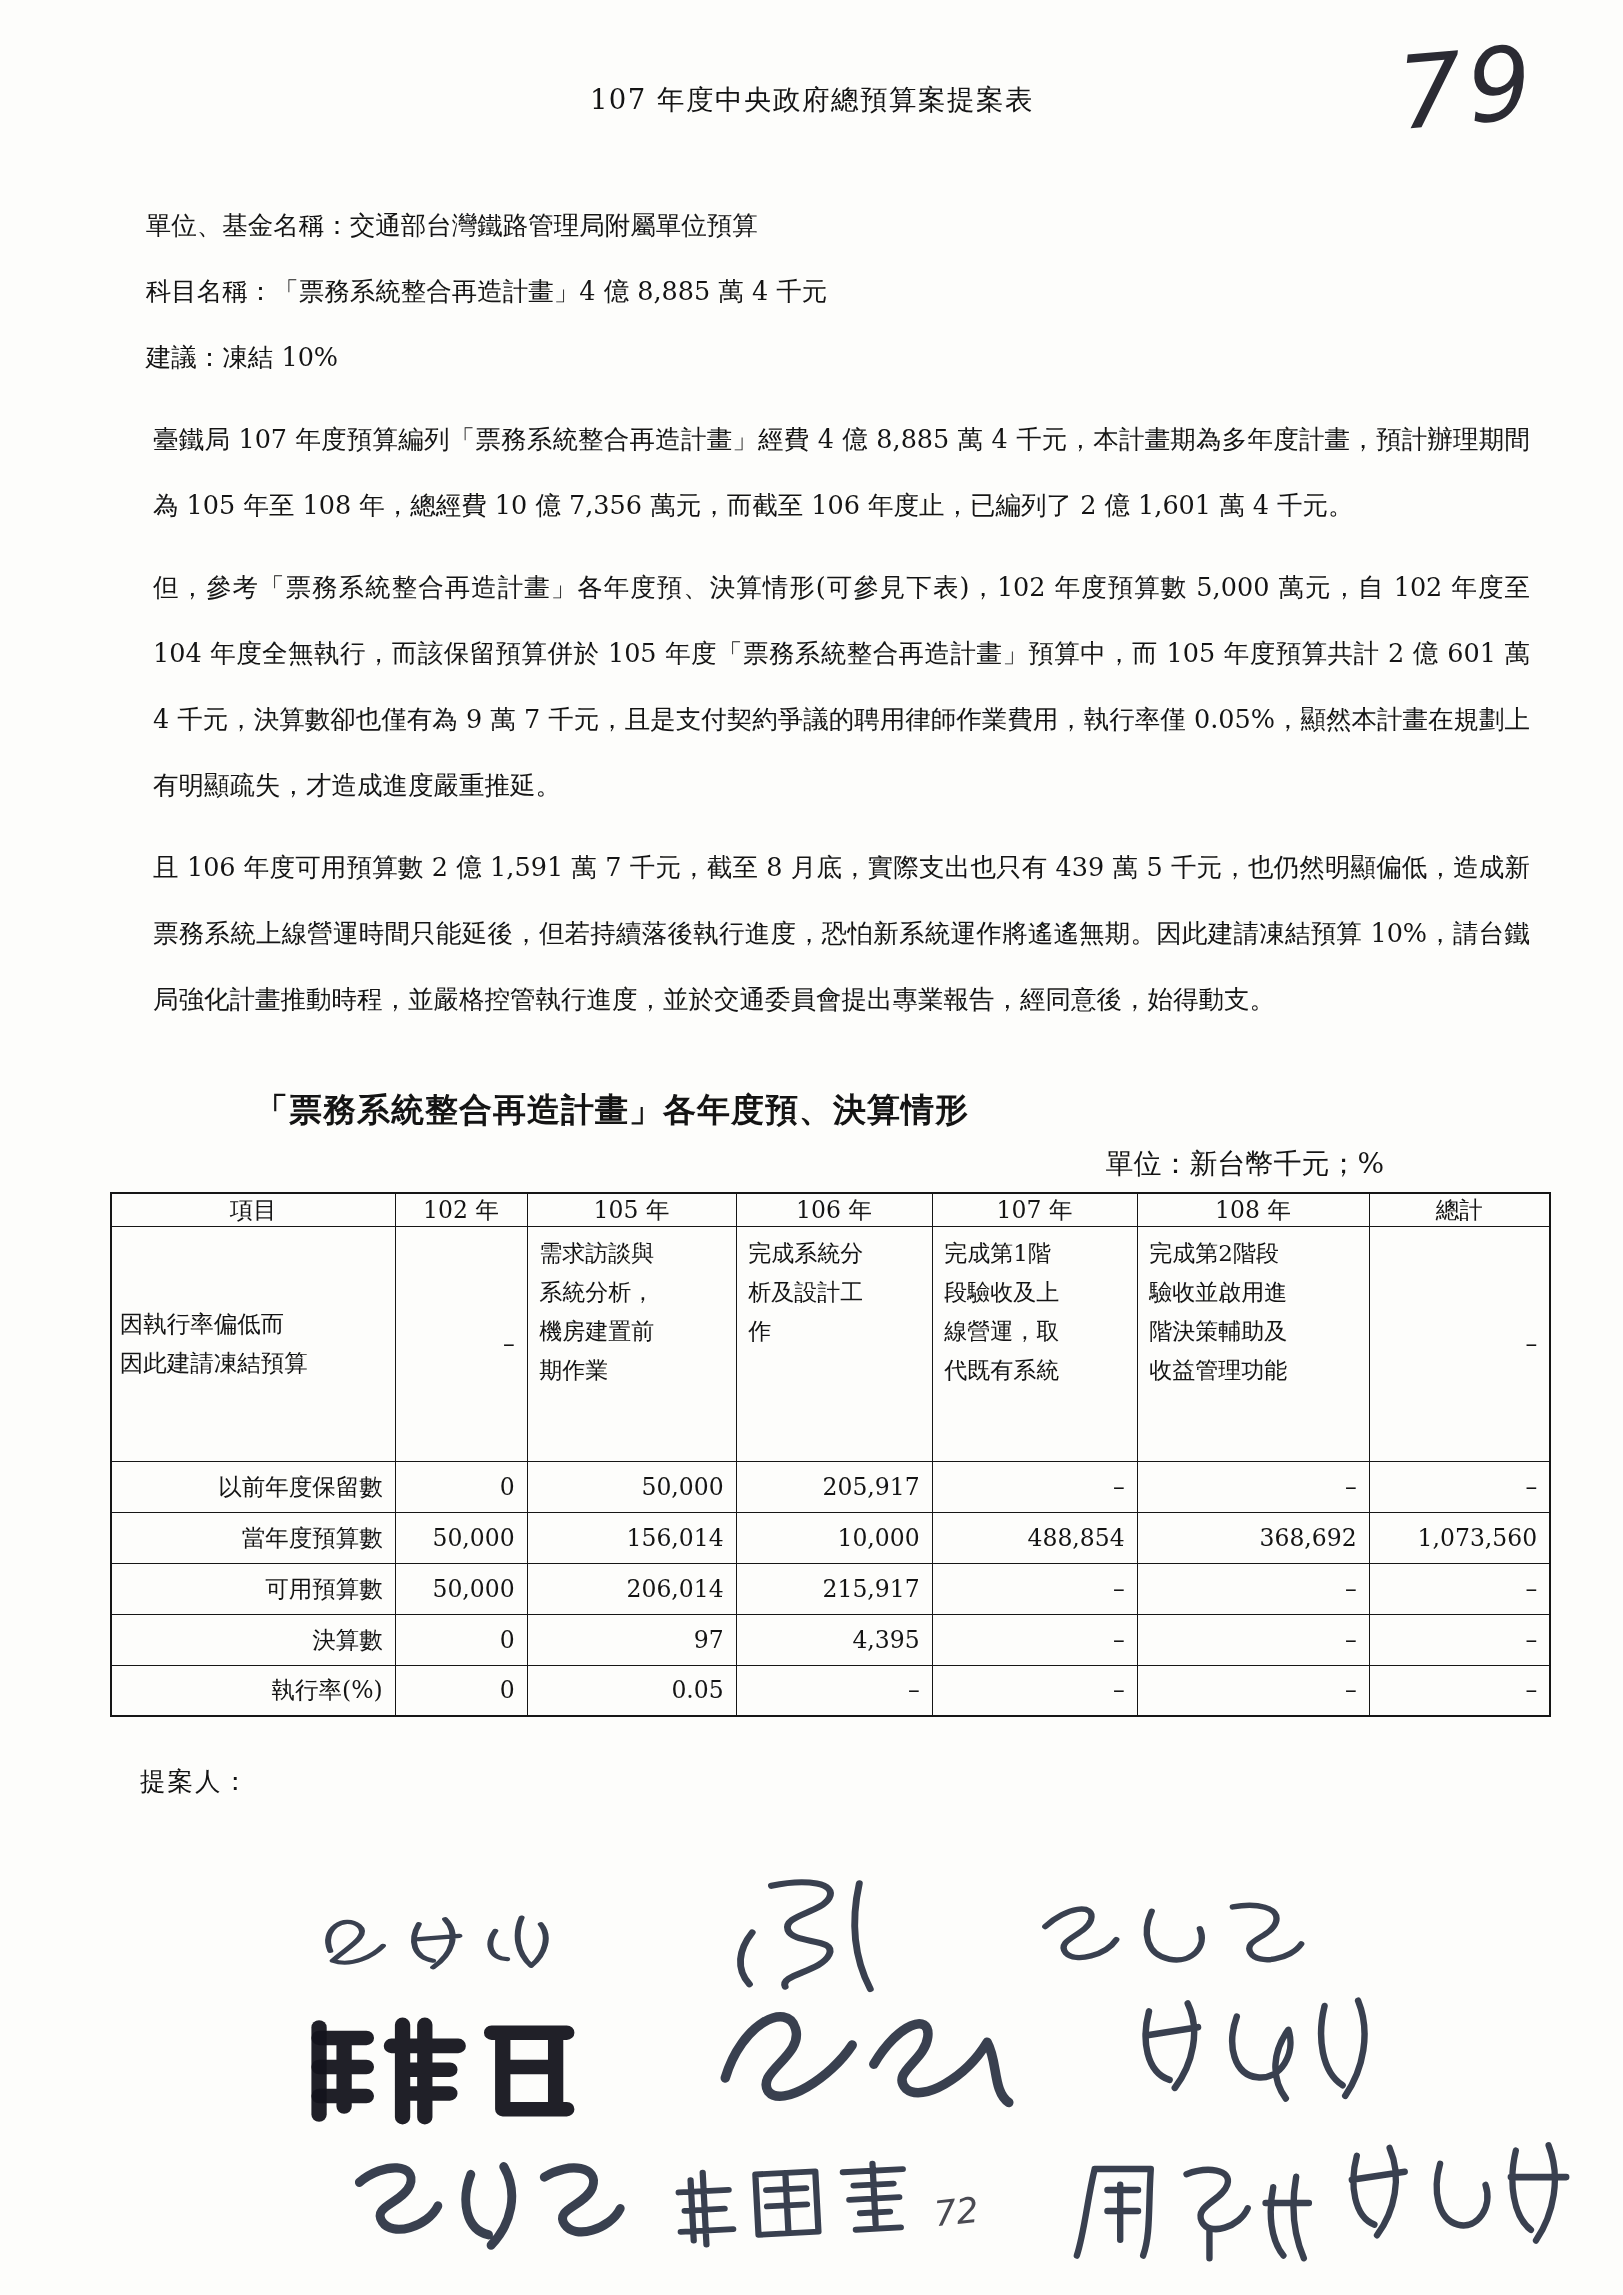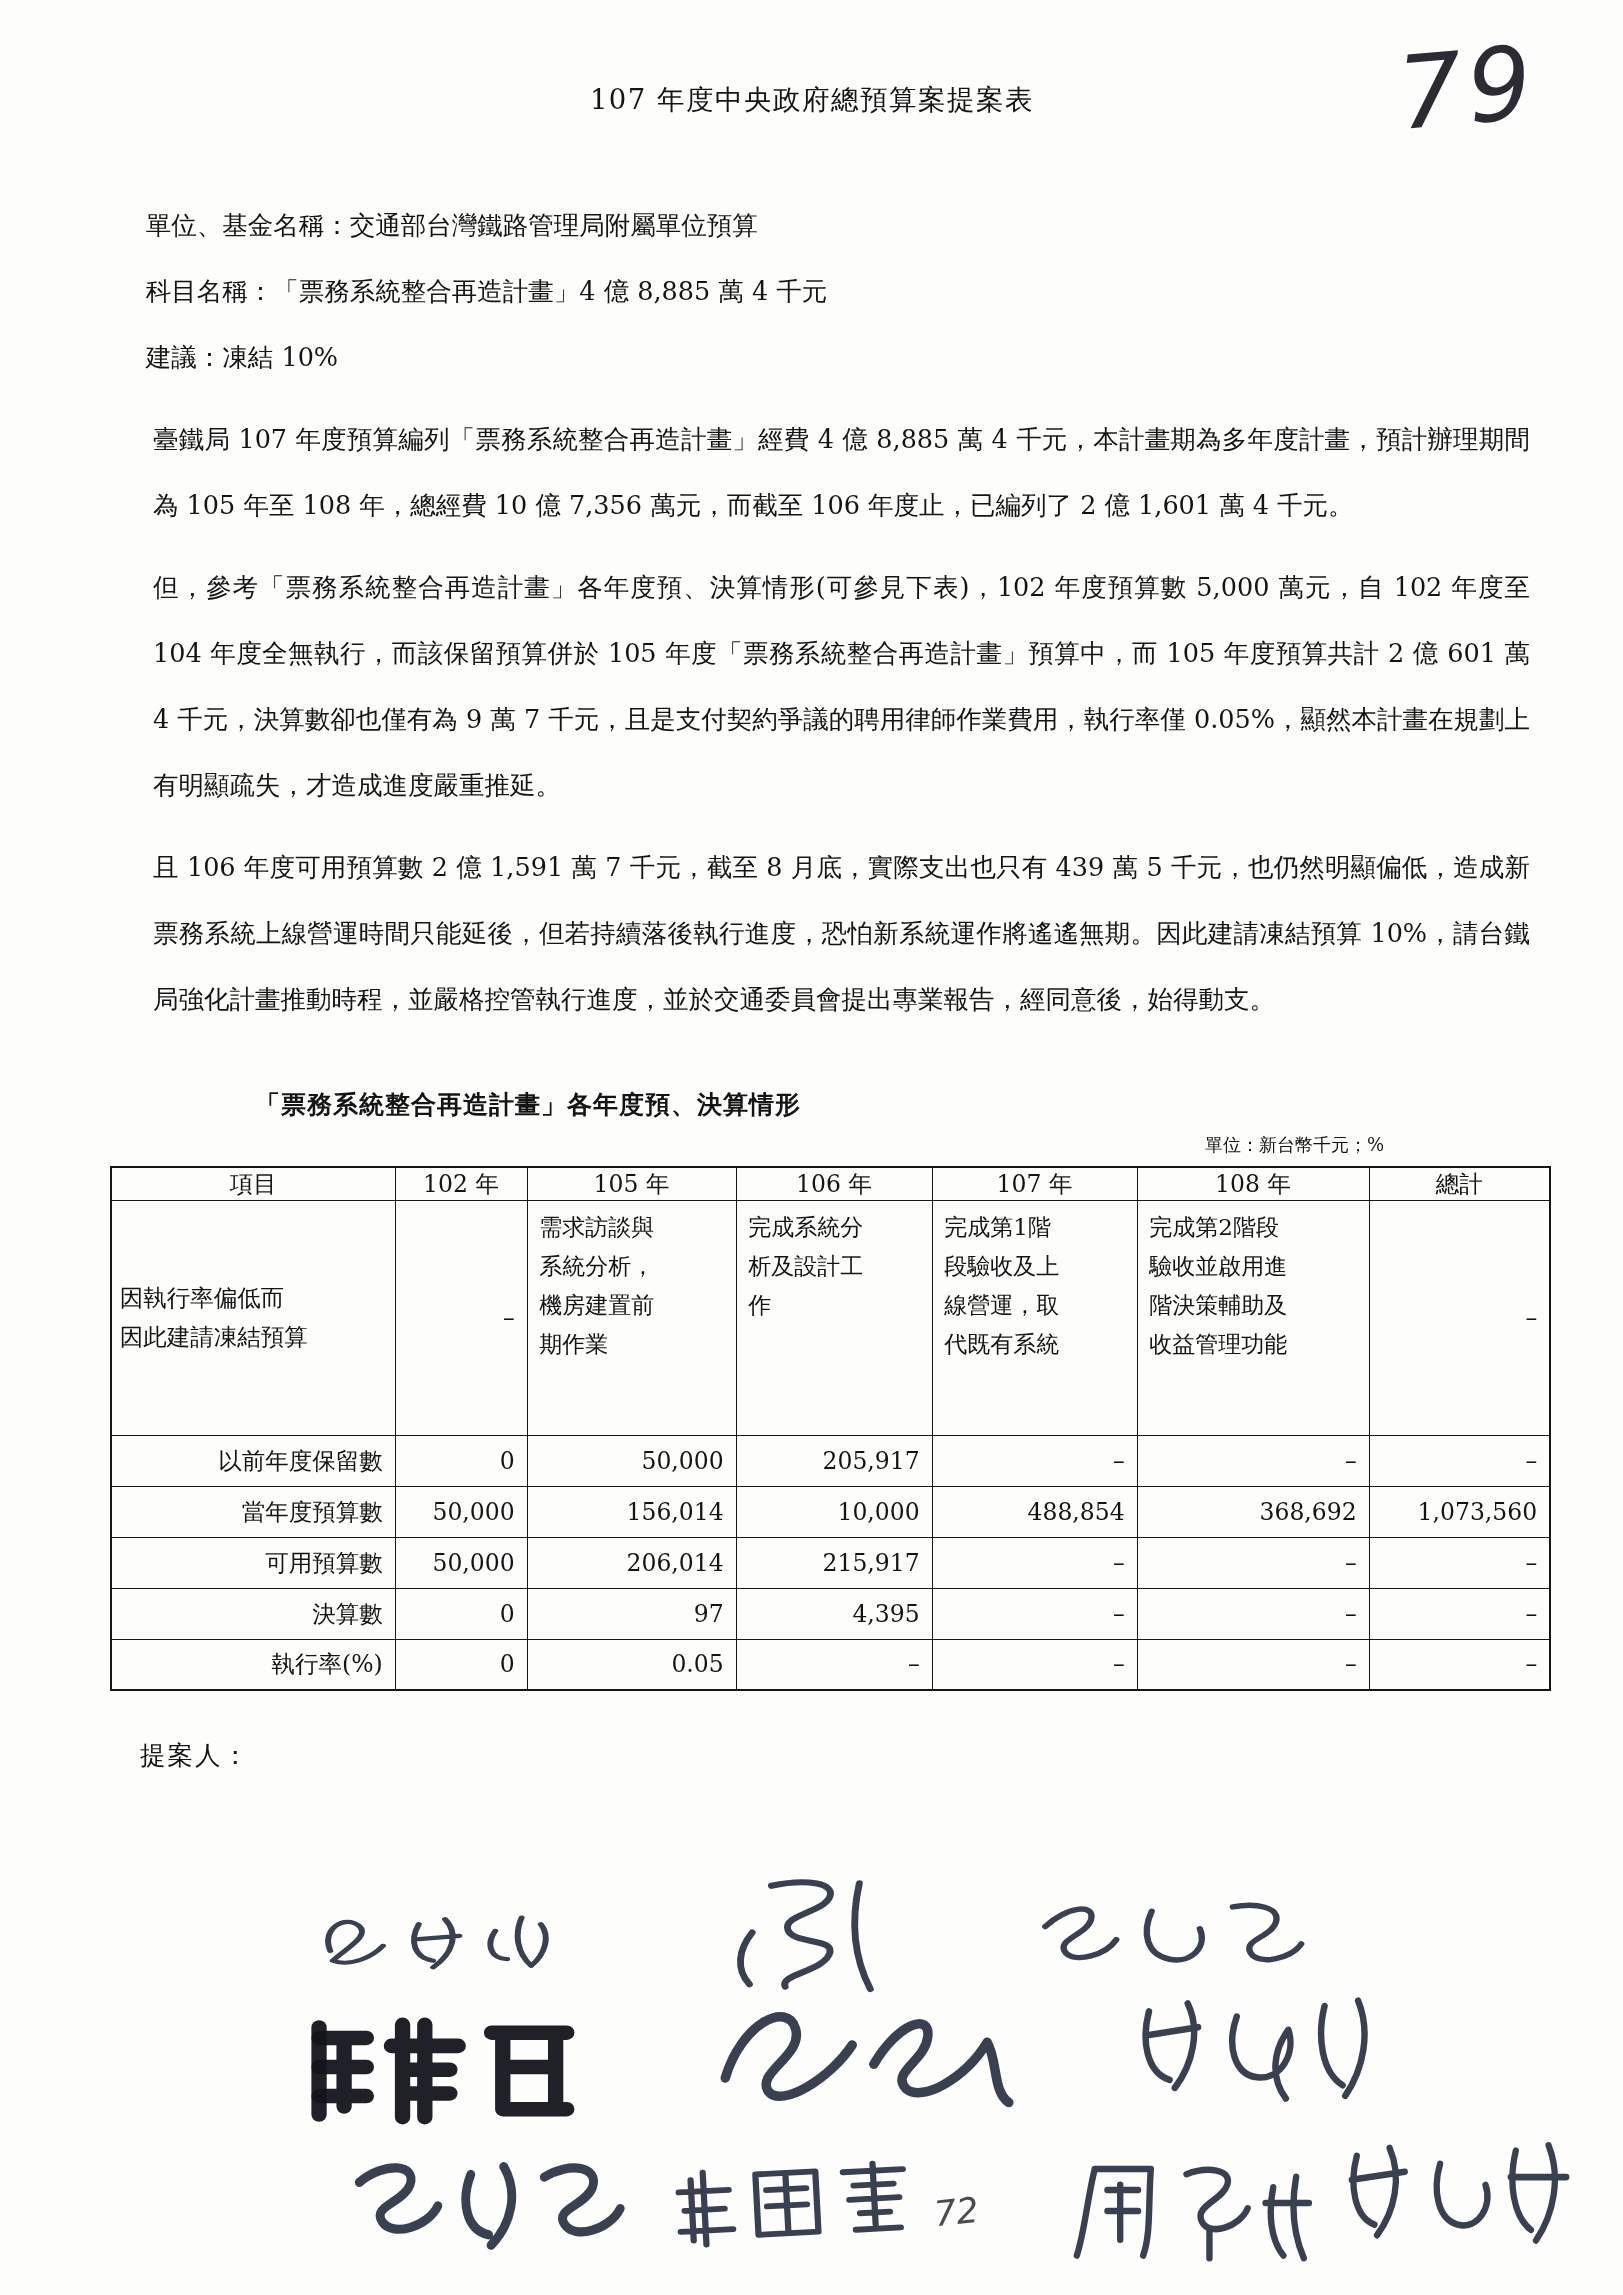--- a/index.html
+++ b/index.html
@@ -40,28 +40,28 @@
   .content {
     margin: 74px 78px 0 137px;
     font-size: 25.5px;
     line-height: 66px;
   }
   .meta { margin: 0; padding-left: 8.8px; }
   .para { margin: 16px; text-align: justify; text-justify: inter-ideograph; }
 
   .table-title {
     margin: 56px 0 11.8px 255px;
-    font-size: 25px;
+    font-size: 33px;
     font-weight: 700;
     letter-spacing: 1px;
   }
   .unit-note {
     text-align: right;
     margin: 0 240px 8.8px 0;
-    font-size: 18px;
+    font-size: 28px;
   }
 
   table.budget {
     border-collapse: collapse;
     margin-left: 110px;
     width: 1439px;
     table-layout: fixed;
     border: 2.9px solid #161616;
   }
   .budget th, .budget td {

